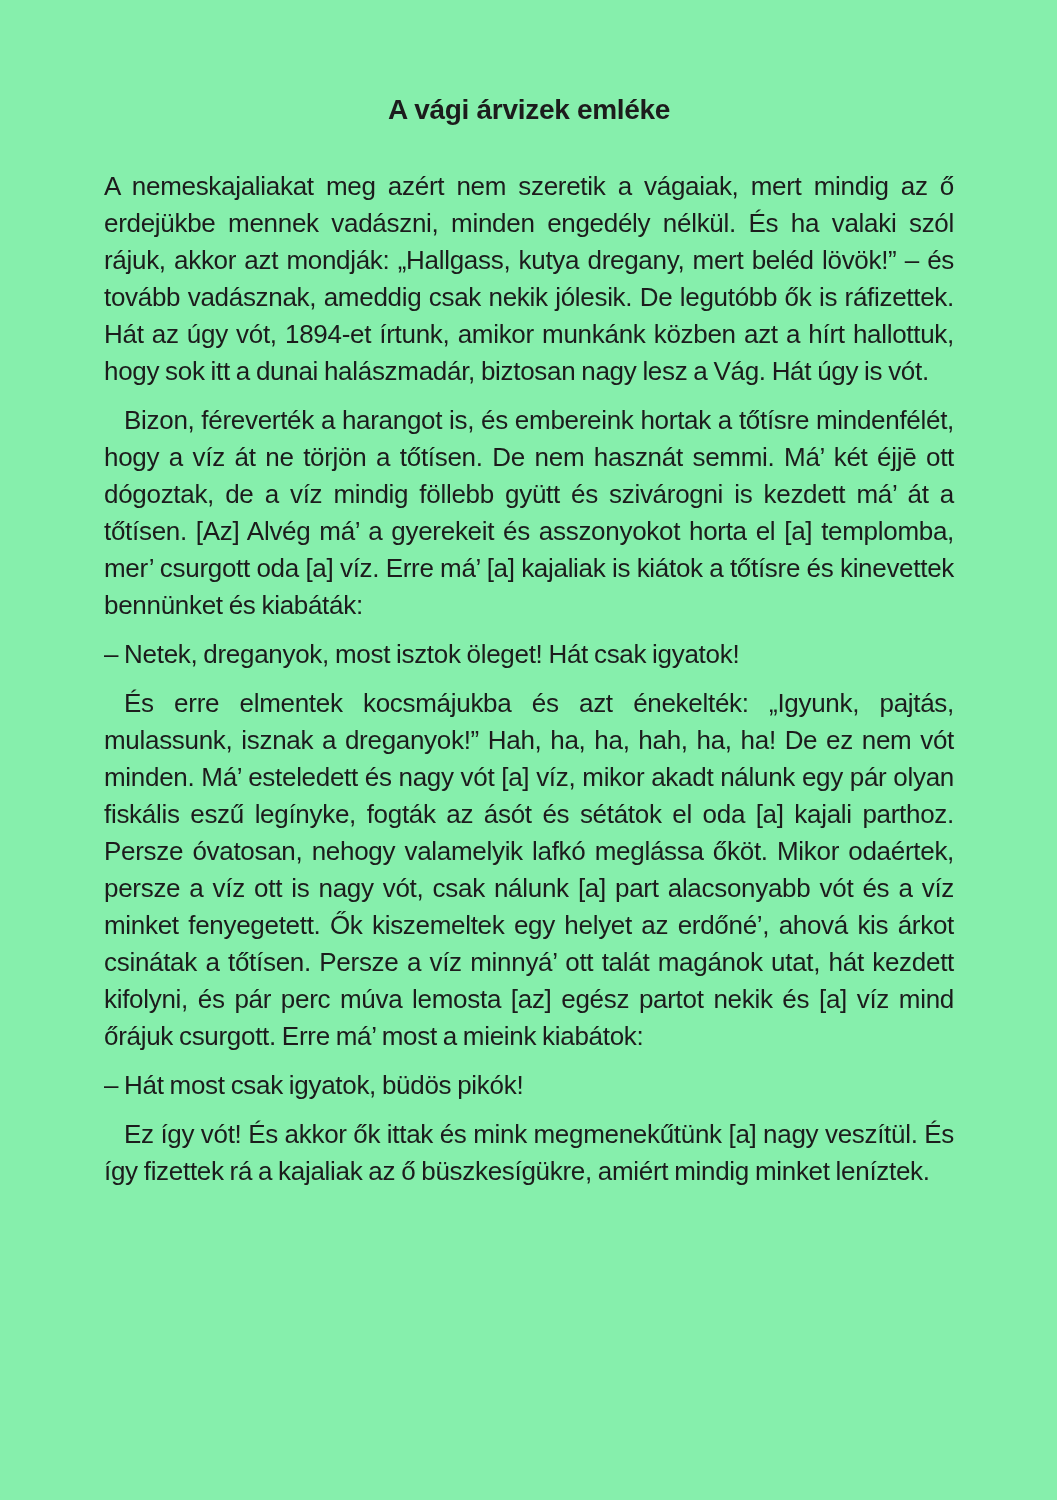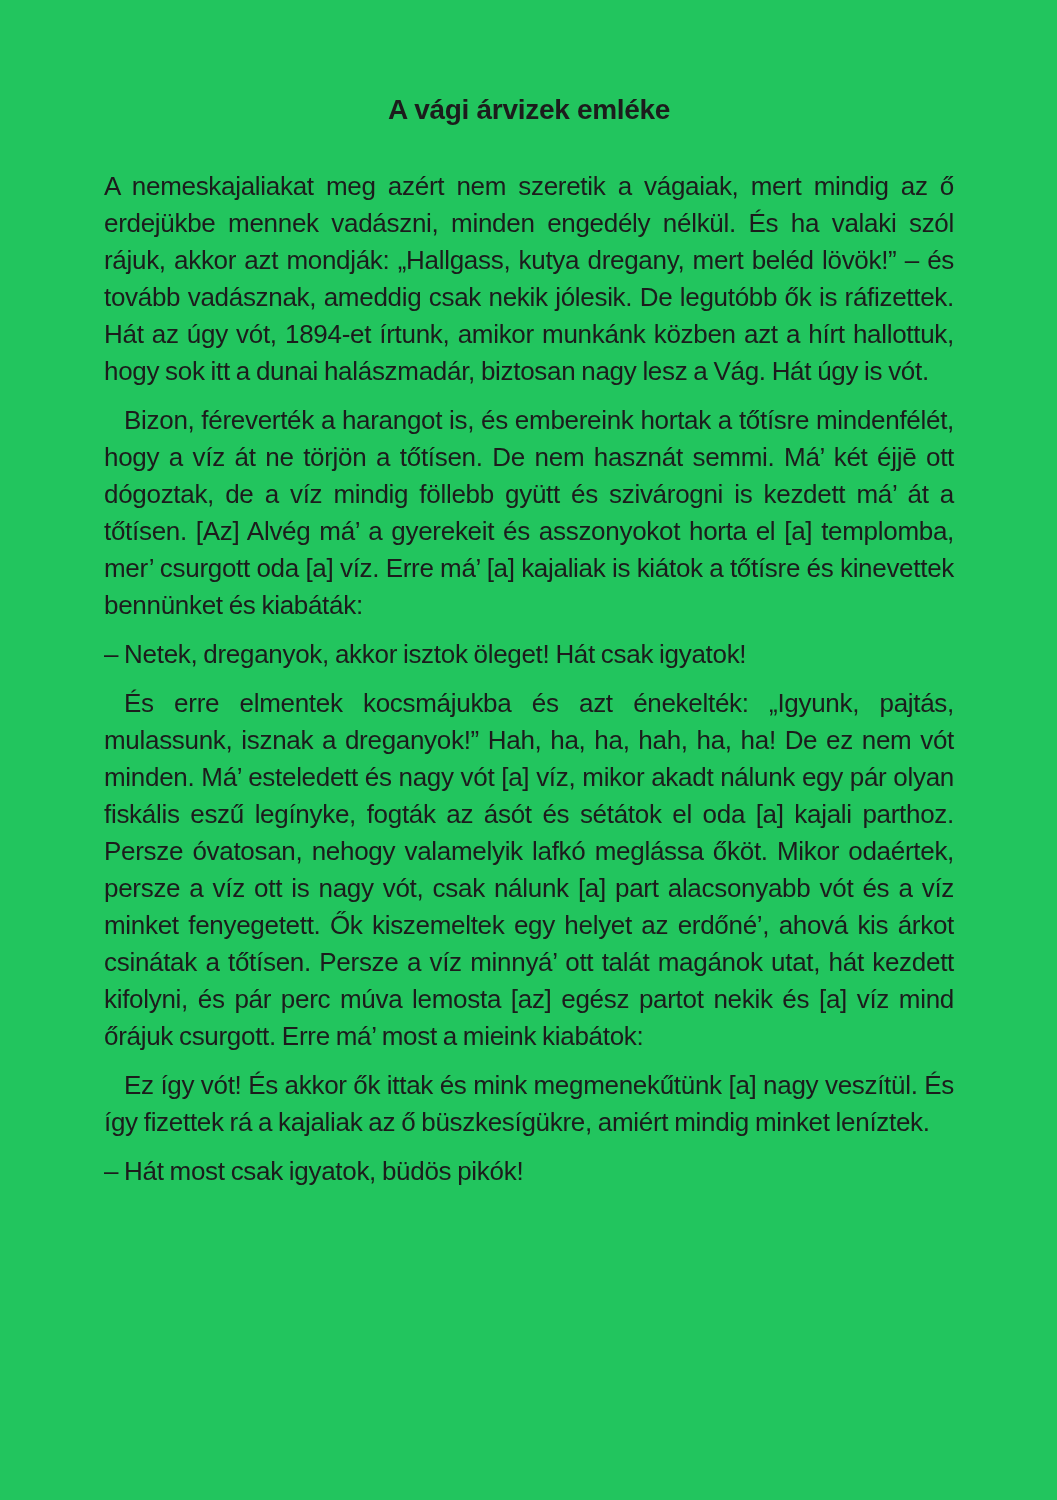--- a/index.html
+++ b/index.html
@@ -5,21 +5,21 @@
   html, body {
     margin: 0;
     padding: 0;
     background: #ffffff;
   }
   .page {
     position: relative;
     width: 1057px;
     height: 1500px;
     margin: 0 auto;
-    background: #22c55e;
+    background: #86efac;
     box-sizing: border-box;
     padding: 92px 91px 0 92px;
     font-family: "Liberation Sans", "DejaVu Sans", sans-serif;
     color: #1c1c1c;
     overflow: hidden;
   }
   .doc-title {
     margin: 0 0 40px 0;
     font-size: 28px;
     line-height: 36px;
@@ -40,18 +40,18 @@
   }
 </style>
 </head>
 <body>
 
 <div class="page">
   <h1 class="doc-title">A vági árvizek emléke</h1>
   <div>
       <p class="para">A nemeskajaliakat meg azért nem szeretik a vágaiak, mert mindig az ő erdejükbe mennek vadászni, minden engedély nélkül. És ha valaki szól rájuk, akkor azt mondják: „Hallgass, kutya dregany, mert beléd lövök!” – és tovább vadásznak, ameddig csak nekik jólesik. De legutóbb ők is ráfizettek. Hát az úgy vót, 1894-et írtunk, amikor munkánk közben azt a hírt hallottuk, hogy sok itt a dunai halászmadár, biztosan nagy lesz a Vág. Hát úgy is vót.</p>
       <p class="para indent">Bizon, féreverték a harangot is, és embereink hortak a tőtísre mindenfélét, hogy a víz át ne törjön a tőtísen. De nem hasznát semmi. Má’ két éjjē ott dógoztak, de a víz mindig föllebb gyütt és szivárogni is kezdett má’ át a tőtísen. [Az] Alvég má’ a gyerekeit és asszonyokot horta el [a] templomba, mer’ csurgott oda [a] víz. Erre má’ [a] kajaliak is kiátok a tőtísre és kinevettek bennünket és kiabáták:</p>
-      <p class="para">– Netek, dreganyok, akkor isztok öleget! Hát csak igyatok!</p>
+      <p class="para">– Netek, dreganyok, most isztok öleget! Hát csak igyatok!</p>
       <p class="para indent">És erre elmentek kocsmájukba és azt énekelték: „Igyunk, pajtás, mulassunk, isznak a dreganyok!” Hah, ha, ha, hah, ha, ha! De ez nem vót minden. Má’ esteledett és nagy vót [a] víz, mikor akadt nálunk egy pár olyan fiskális eszű legínyke, fogták az ásót és sétátok el oda [a] kajali parthoz. Persze óvatosan, nehogy valamelyik lafkó meglássa őköt. Mikor odaértek, persze a víz ott is nagy vót, csak nálunk [a] part alacsonyabb vót és a víz minket fenyegetett. Ők kiszemeltek egy helyet az erdőné’, ahová kis árkot csinátak a tőtísen. Persze a víz minnyá’ ott talát magánok utat, hát kezdett kifolyni, és pár perc múva lemosta [az] egész partot nekik és [a] víz mind őrájuk csurgott. Erre má’ most a mieink kiabátok:</p>
+      <p class="para">– Hát most csak igyatok, büdös pikók!</p>
       <p class="para indent">Ez így vót! És akkor ők ittak és mink megmenekűtünk [a] nagy veszítül. És így fizettek rá a kajaliak az ő büszkesígükre, amiért mindig minket leníztek.</p>
-      <p class="para">– Hát most csak igyatok, büdös pikók!</p>
     </div>
 </div>
 
 </body></html>

